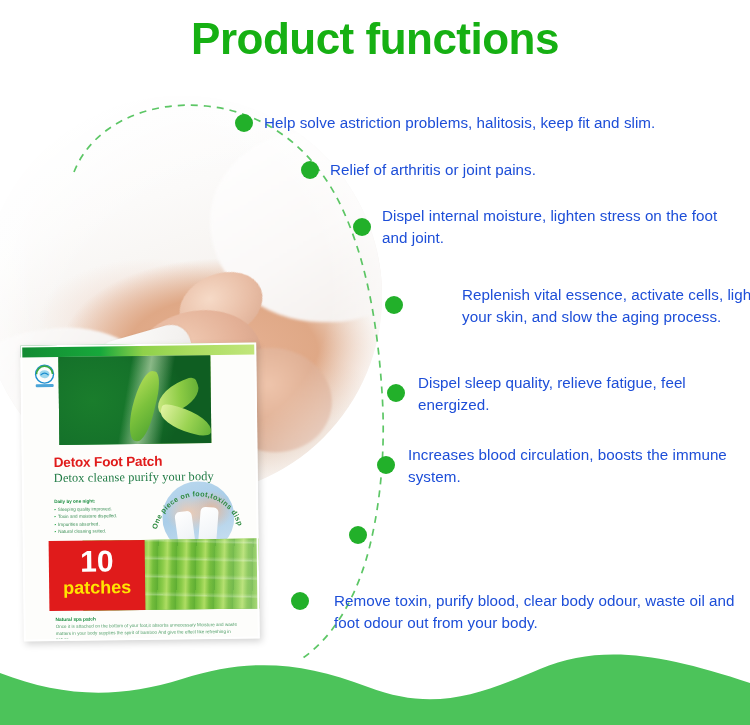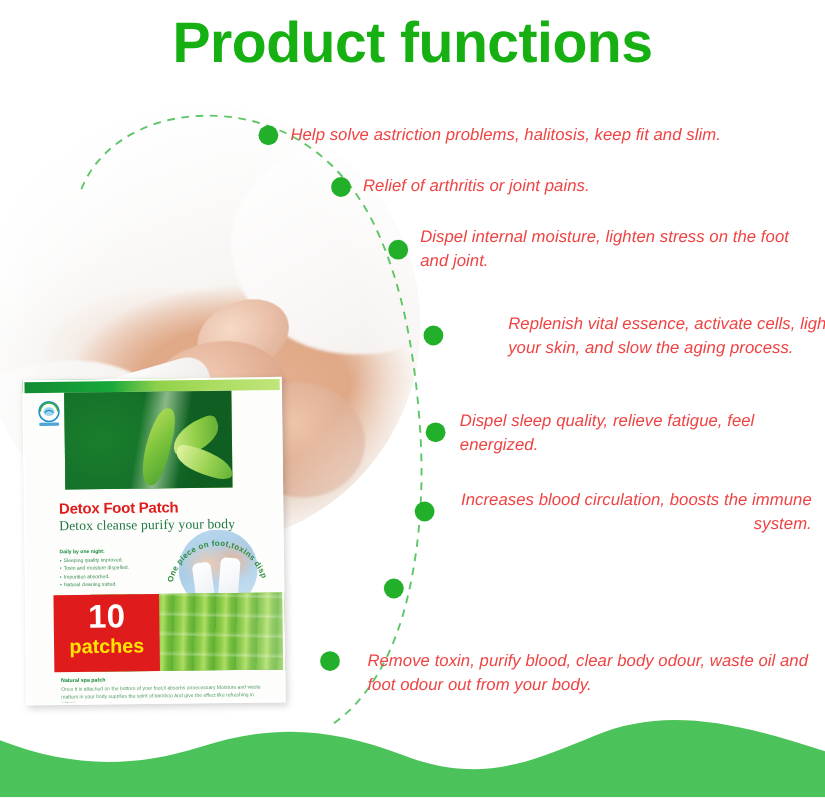--- a/index.html
+++ b/index.html
@@ -18,21 +18,21 @@
     overflow: hidden;
   }
 
   
   #title {
     position: absolute;
     left: 0;
     top: 10px;
     width: 750px;
     text-align: center;
-    font-size: 52px;
+    font-size: 44px;
     font-weight: bold;
     color: #16b013;
     letter-spacing: -0.5px;
     line-height: 58px;
     white-space: nowrap;
   }
 
   
   #feet-photo {
     position: absolute;
@@ -111,25 +111,24 @@
     left: 0;
     top: 0;
     width: 750px;
     height: 725px;
     pointer-events: none;
   }
 
   
   .bullet {
     position: absolute;
-    color: #ef4444;
+    color: #1d4ed8;
     font-size: 15.2px;
     line-height: 21.5px;
     letter-spacing: 0.05px;
-    font-style: italic;
   }
 
   
   #product-box {
     position: absolute;
     left: 22px;
     top: 344px;
     width: 236px;
     height: 296px;
     background: #fdfdfb;
@@ -348,21 +347,21 @@
     <circle cx="386" cy="465" r="9" fill="#22b02a"></circle>
     <circle cx="358" cy="535" r="9" fill="#22b02a"></circle>
     <circle cx="300" cy="601" r="9" fill="#22b02a"></circle>
   </svg>
 
   <div class="bullet" style="left:264px; top:112px; width:480px;">Help solve astriction problems, halitosis, keep fit and slim.</div>
   <div class="bullet" style="left:330px; top:159px; width:414px;">Relief of arthritis or joint pains.</div>
   <div class="bullet" style="left:382px; top:205px; width:340px;">Dispel internal moisture, lighten stress on the foot and joint.</div>
   <div class="bullet" style="left:414px; top:284px; width:324px;margin-left:48px;">Replenish vital essence, activate cells, lighten your skin, and slow the aging process.</div>
   <div class="bullet" style="left:418px; top:372px; width:320px;">Dispel sleep quality, relieve fatigue, feel energized.</div>
-  <div class="bullet" style="left:408px; top:444px; width:330px;text-align:right;">Increases blood circulation, boosts the immune system.</div>
+  <div class="bullet" style="left:408px; top:444px; width:330px;">Increases blood circulation, boosts the immune system.</div>
   <div class="bullet" style="left:334px; top:590px; width:414px;">Remove toxin, purify blood, clear body odour, waste oil and foot odour out from your body.</div>
 
   <div id="product-box">
     <div id="box-topband"></div>
 
     <div id="box-hero">
       <div class="leaf" id="leaf-1"></div>
       <div class="leaf" id="leaf-2"></div>
       <div class="leaf" id="leaf-3"></div>
     </div>

